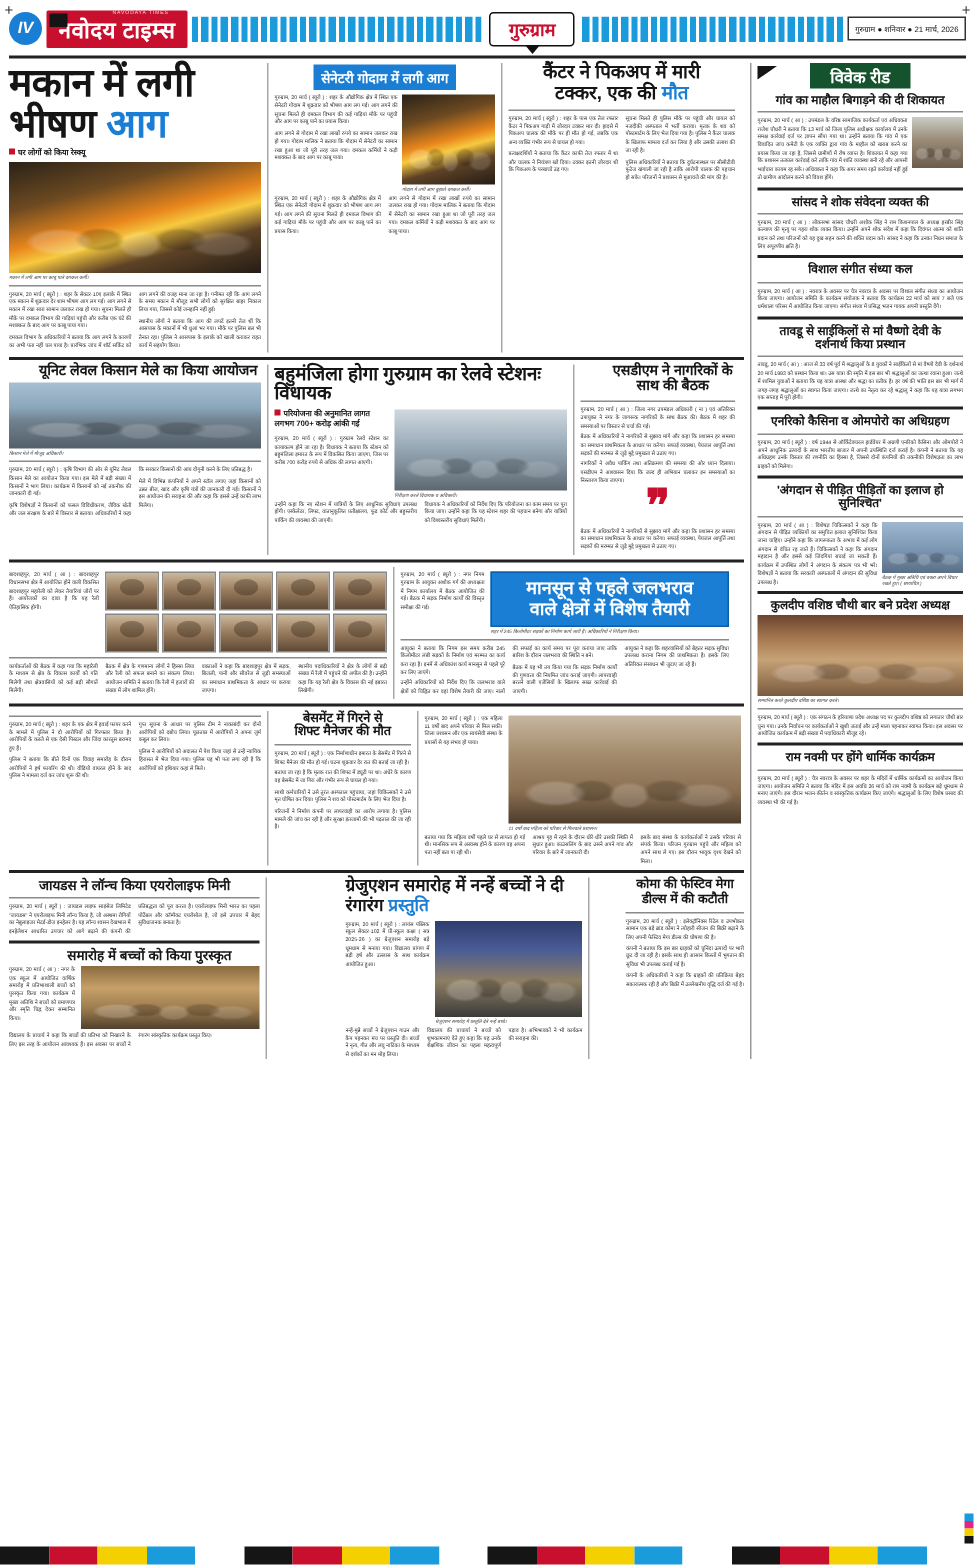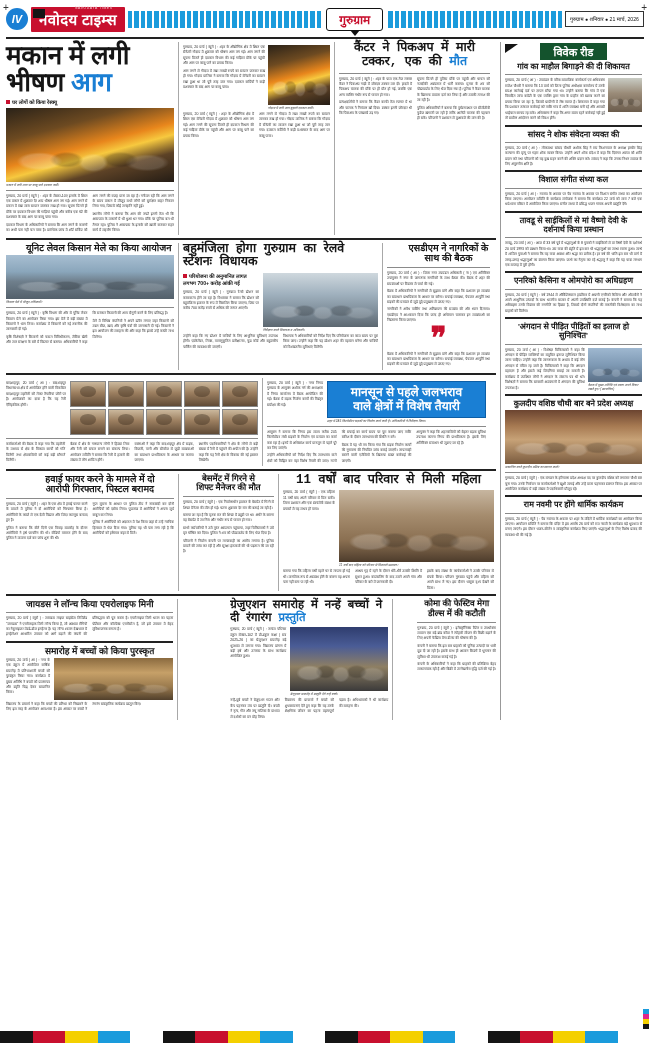--- a/index.html
+++ b/index.html
@@ -56,21 +56,21 @@
 
   
   .body-text { font-size:3.5px; line-height:1.55; text-align:justify; color:#2a2a2a; }
   .body-text p { margin-bottom:2px; }
   .cap { font-size:3.2px; color:#444; margin-top:1px; font-style:italic; }
 
   h1.lead {
     font-size:26px; font-weight:bold; line-height:1.05; letter-spacing:-.3px;
   }
   h1.lead .hl { color:#1a7fd4; }
-  h2.hd { font-size:12.5px; font-weight:bold; line-height:1.1;font-family:Liberation Mono, monospace; }
+  h2.hd { font-size:12.5px; font-weight:bold; line-height:1.1; }
   h2.hd .hl { color:#1a7fd4; }
   h3.hd { font-size:9.5px; font-weight:bold; line-height:1.12;margin-left:20px; }
   h4.hd { font-size:8px; font-weight:bold; line-height:1.15; }
 
   .rule { border-top:1px solid #8a8a8a; margin:3px 0; }
   .rule-thick { border-top:2px solid #222; margin:3px 0; }
   .vrule { border-left:1px solid #a8a8a8; }
 
   .kicker {
     background:#1a7fd4;color:#fff;font-weight:bold;font-size:9px;
@@ -240,20 +240,23 @@
           <div class="rule"></div>
           <div class="body-text twocol">
             <p>गुरुग्राम, 20 मार्च ( ब्यूरो ) : शहर के सेक्टर-10ए इलाके में स्थित एक मकान में शुक्रवार देर शाम भीषण आग लग गई। आग लगने से मकान में रखा सारा सामान जलकर राख हो गया। सूचना मिलते ही मौके पर दमकल विभाग की गाड़ियां पहुंची और करीब एक घंटे की मशक्कत के बाद आग पर काबू पाया गया।</p>
             <p>दमकल विभाग के अधिकारियों ने बताया कि आग लगने के कारणों का अभी पता नहीं चल पाया है। प्रारंभिक जांच में शॉर्ट सर्किट को आग लगने की वजह माना जा रहा है। गनीमत रही कि आग लगने के समय मकान में मौजूद सभी लोगों को सुरक्षित बाहर निकाल लिया गया, जिससे कोई जनहानि नहीं हुई।</p>
             <p>स्थानीय लोगों ने बताया कि आग की लपटें इतनी तेज थीं कि आसपास के मकानों में भी धुआं भर गया। मौके पर पुलिस बल भी तैनात रहा। पुलिस ने आसपास के इलाके को खाली कराकर राहत कार्य में सहयोग किया।</p>
           </div>
         </div>
 
         <div style="width:152px;" class="vrule">
           <div style="padding-left:4px;">
+            <div style="text-align:center;">
+              <span class="kicker">सेनेटरी गोदाम में लगी आग</span>
+            </div>
             <div style="display:flex; gap:3px; margin-top:3px;">
               <div class="body-text" style="flex:1 1 0;">
                 <p>गुरुग्राम, 20 मार्च ( ब्यूरो ) : शहर के औद्योगिक क्षेत्र में स्थित एक सेनेटरी गोदाम में शुक्रवार को भीषण आग लग गई। आग लगने की सूचना मिलते ही दमकल विभाग की कई गाड़ियां मौके पर पहुंची और आग पर काबू पाने का प्रयास किया।</p>
                 <p>आग लगने से गोदाम में रखा लाखों रुपये का सामान जलकर राख हो गया। गोदाम मालिक ने बताया कि गोदाम में सेनेटरी का सामान रखा हुआ था जो पूरी तरह जल गया। दमकल कर्मियों ने कड़ी मशक्कत के बाद आग पर काबू पाया।</p>
               </div>
               <div style="width:62px;">
                 <div class="photo fire" style="height:60px;"></div>
                 <div class="cap">गोदाम में लगी आग बुझाते दमकल कर्मी।</div>
               </div>
             </div>
@@ -398,24 +401,20 @@
             </div>
           </div>
         </div>
       </div>
 
       <div class="rule-thick"></div>
 
       <div style="display:flex; gap:4px;">
 
         <div style="width:168px;">
-          <h3 class="hd" style="text-align:center;">
-            <span>हवाई फायर करने के मामले में दो</span><br>
-            <span>आरोपी गिरफ्तार, पिस्टल बरामद</span>
-          </h3>
           <div class="rule"></div>
           <div class="body-text twocol">
             <p>गुरुग्राम, 20 मार्च ( ब्यूरो ) : शहर के एक क्षेत्र में हवाई फायर करने के मामले में पुलिस ने दो आरोपियों को गिरफ्तार किया है। आरोपियों के कब्जे से एक देसी पिस्टल और जिंदा कारतूस बरामद हुए हैं।</p>
             <p>पुलिस ने बताया कि बीते दिनों एक विवाह समारोह के दौरान आरोपियों ने हर्ष फायरिंग की थी। वीडियो वायरल होने के बाद पुलिस ने मामला दर्ज कर जांच शुरू की थी।</p>
             <p>गुप्त सूचना के आधार पर पुलिस टीम ने नाकाबंदी कर दोनों आरोपियों को दबोच लिया। पूछताछ में आरोपियों ने अपना जुर्म कबूल कर लिया।</p>
             <p>पुलिस ने आरोपियों को अदालत में पेश किया जहां से उन्हें न्यायिक हिरासत में भेज दिया गया। पुलिस यह भी पता लगा रही है कि आरोपियों को हथियार कहां से मिले।</p>
           </div>
         </div>
 
         <div style="width:96px;" class="vrule">
@@ -429,21 +428,20 @@
               <p>गुरुग्राम, 20 मार्च ( ब्यूरो ) : एक निर्माणाधीन इमारत के बेसमेंट में गिरने से शिफ्ट मैनेजर की मौत हो गई। घटना शुक्रवार देर रात की बताई जा रही है।</p>
               <p>बताया जा रहा है कि मृतक रात की शिफ्ट में ड्यूटी पर था। अंधेरे के कारण वह बेसमेंट में जा गिरा और गंभीर रूप से घायल हो गया।</p>
               <p>साथी कर्मचारियों ने उसे तुरंत अस्पताल पहुंचाया, जहां चिकित्सकों ने उसे मृत घोषित कर दिया। पुलिस ने शव को पोस्टमार्टम के लिए भेज दिया है।</p>
               <p>परिजनों ने निर्माण कंपनी पर लापरवाही का आरोप लगाया है। पुलिस मामले की जांच कर रही है और सुरक्षा इंतजामों की भी पड़ताल की जा रही है।</p>
             </div>
           </div>
         </div>
 
         <div style="width:216px;" class="vrule">
           <div style="padding-left:4px;">
-            <h2 class="hd" style="font-size:12.5px; text-align:center;">11 वर्षों बाद परिवार से मिली महिला</h2>
             <div style="display:flex; gap:4px; margin-top:3px;">
               <div style="width:52px;" class="body-text">
                 <p>गुरुग्राम, 20 मार्च ( ब्यूरो ) : एक महिला 11 वर्षों बाद अपने परिवार से मिल सकी। जिला प्रशासन और एक स्वयंसेवी संस्था के प्रयासों से यह संभव हो पाया।</p>
               </div>
               <div style="flex:1 1 0;">
                 <div class="photo family" style="height:72px;"></div>
                 <div class="cap">11 वर्षों बाद महिला को परिवार से मिलवाते प्रशासन।</div>
               </div>
             </div>
             <div class="body-text threecol" style="margin-top:2px;">

